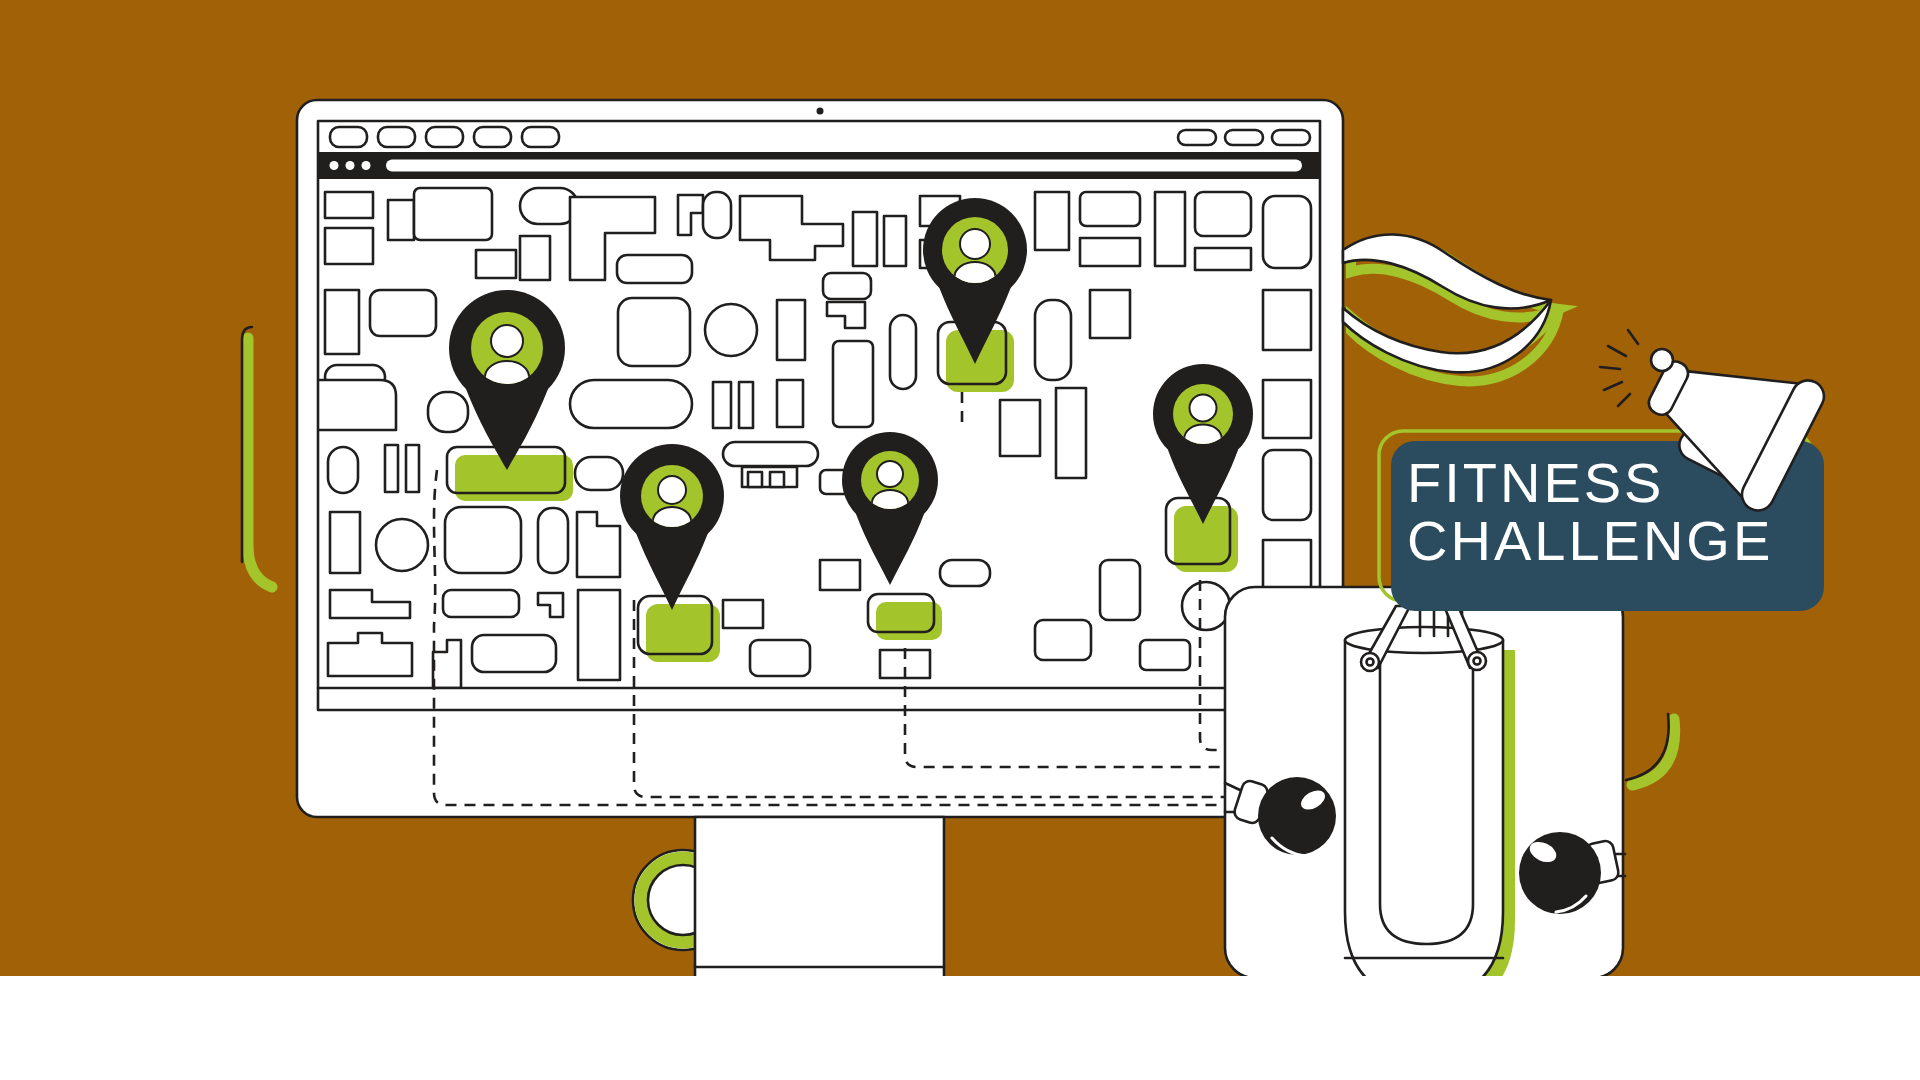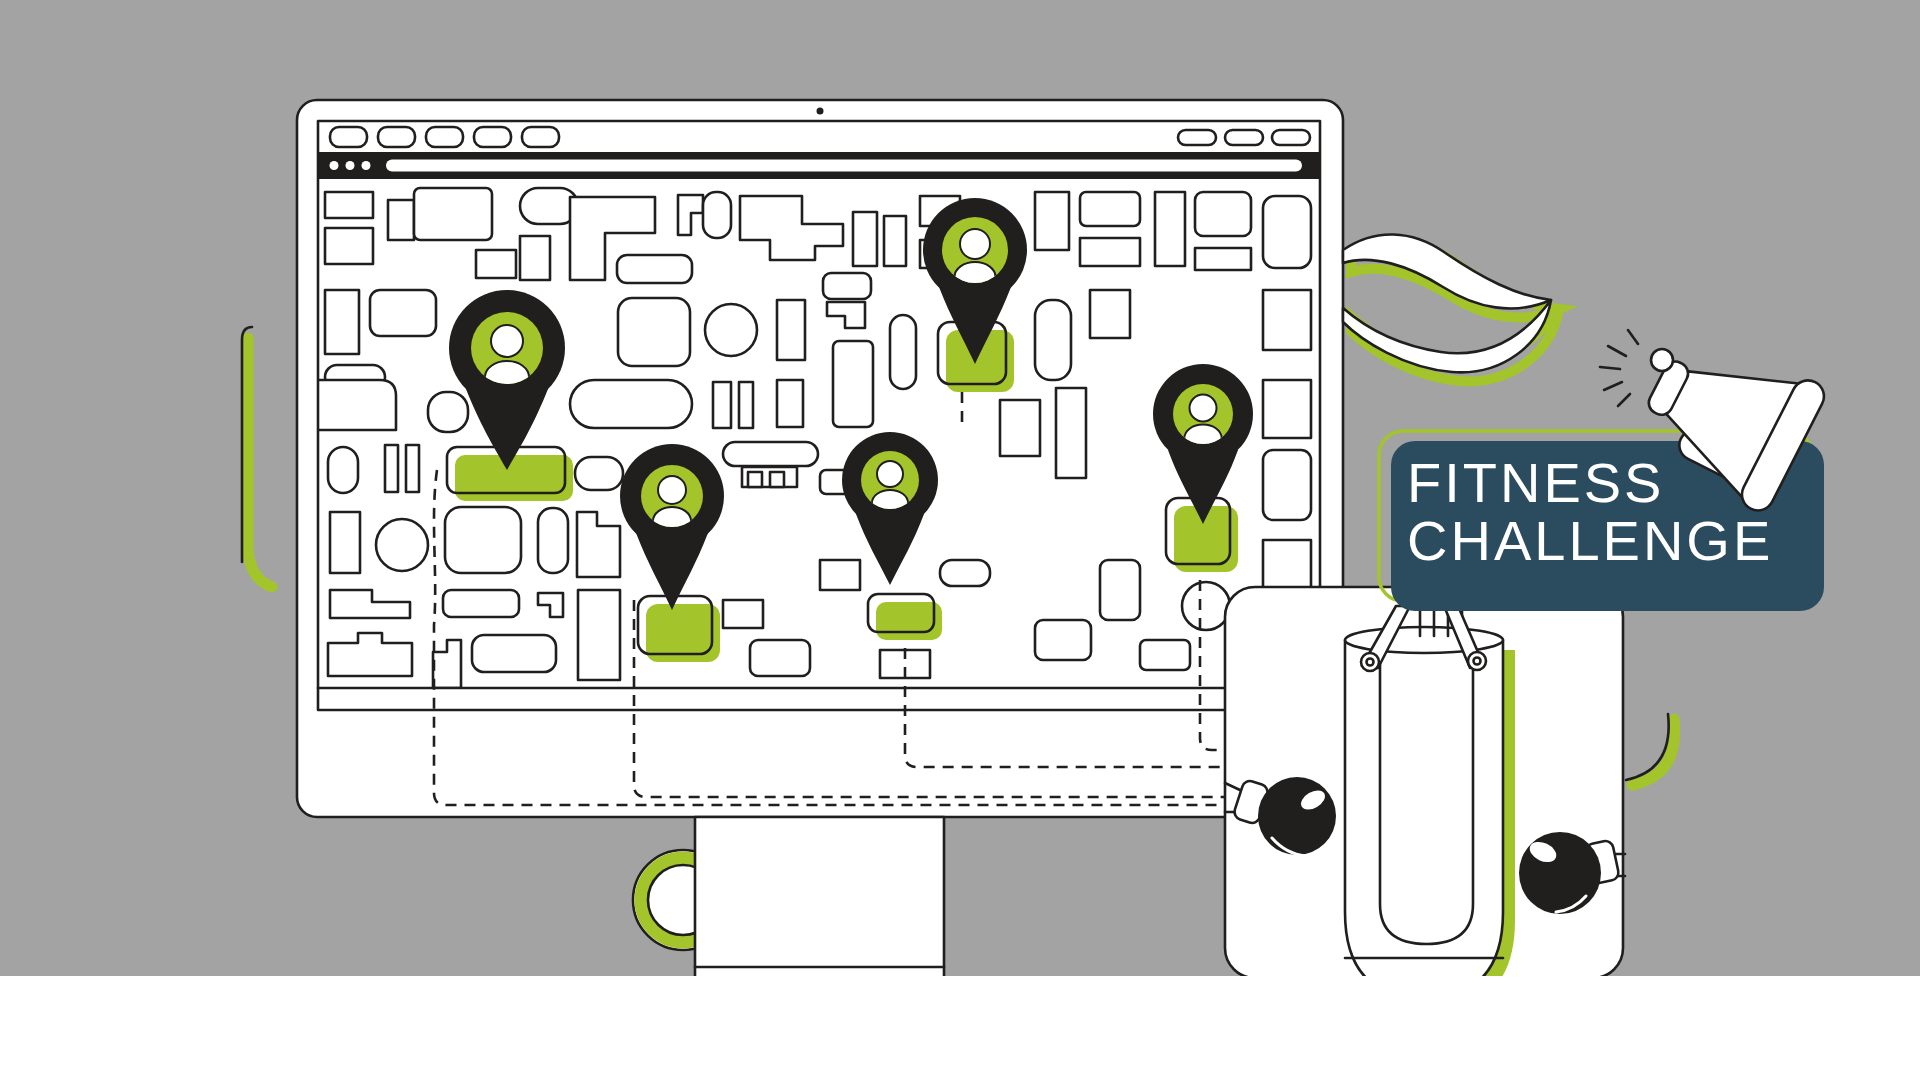--- a/index.html
+++ b/index.html
@@ -1,16 +1,16 @@
 <!DOCTYPE html>
 <html><head>
 <meta charset="utf-8">
 <style>
   html,body{margin:0;padding:0;background:#ffffff;}
-  .stage{width:1920px;height:976px;position:relative;background:#a3a3a3;overflow:hidden;}
+  .stage{width:1920px;height:976px;position:relative;background:#a16207;overflow:hidden;}
   svg{display:block;}
   
   .o{fill:#ffffff;stroke:#211e1e;stroke-width:2.6;stroke-linejoin:round;stroke-linecap:round;}
   
   .of{fill:none;stroke:#211e1e;stroke-width:2.6;stroke-linejoin:round;stroke-linecap:round;}
   
   .g{fill:#a4c42b;}
   .gs{fill:none;stroke:#a4c42b;stroke-linecap:round;}
   
   .k{fill:#211e1e;}

